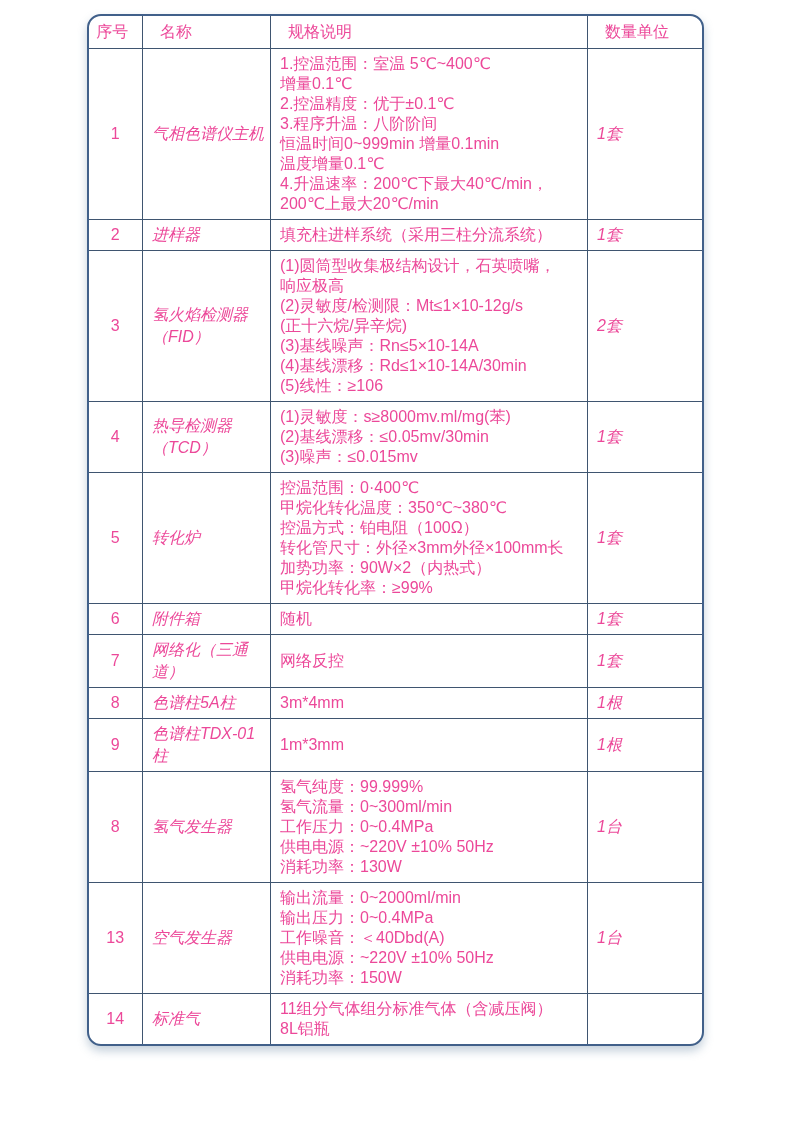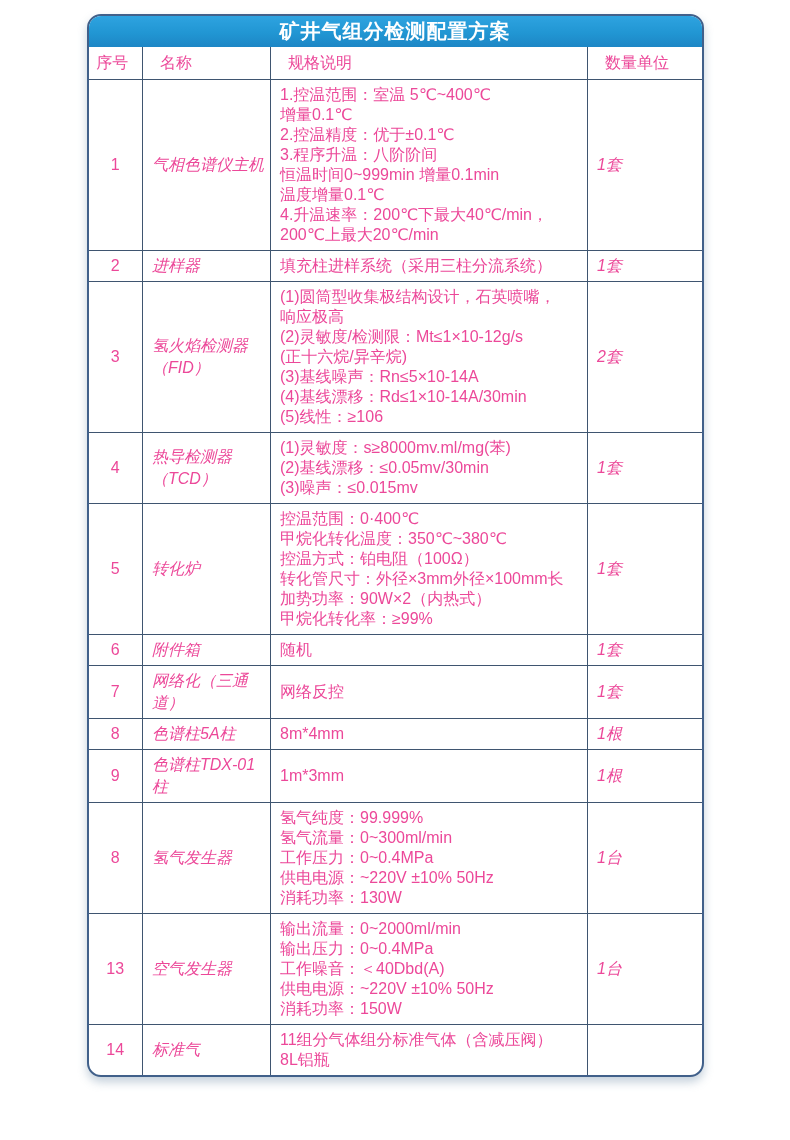--- a/index.html
+++ b/index.html
@@ -66,21 +66,20 @@
   td.cell-spec {
     white-space: pre-line;
     line-height: 20px;
     padding: 5px 22px 5px 9px;
   }
 </style>
 </head>
 <body>
 
 <div class="card">
-  <div class="title-band">矿井气组分检测配置方案</div>
   <table class="spec-table">
     <colgroup>
       <col class="c-no">
         <col class="c-name">
         <col class="c-spec">
         <col class="c-qty">
     </colgroup>
     <thead>
       <tr>
         <th class="col-no">序号</th>
@@ -148,21 +147,21 @@
   </tr>
         <tr>
     <td class="cell-no">7</td>
     <td class="cell-name">网络化（三通道）</td>
     <td class="cell-spec">网络反控</td>
     <td class="cell-qty">1套</td>
   </tr>
         <tr>
     <td class="cell-no">8</td>
     <td class="cell-name">色谱柱5A柱</td>
-    <td class="cell-spec">8m*4mm</td>
+    <td class="cell-spec">3m*4mm</td>
     <td class="cell-qty">1根</td>
   </tr>
         <tr>
     <td class="cell-no">9</td>
     <td class="cell-name">色谱柱TDX-01柱</td>
     <td class="cell-spec">1m*3mm</td>
     <td class="cell-qty">1根</td>
   </tr>
         <tr>
     <td class="cell-no">8</td>

